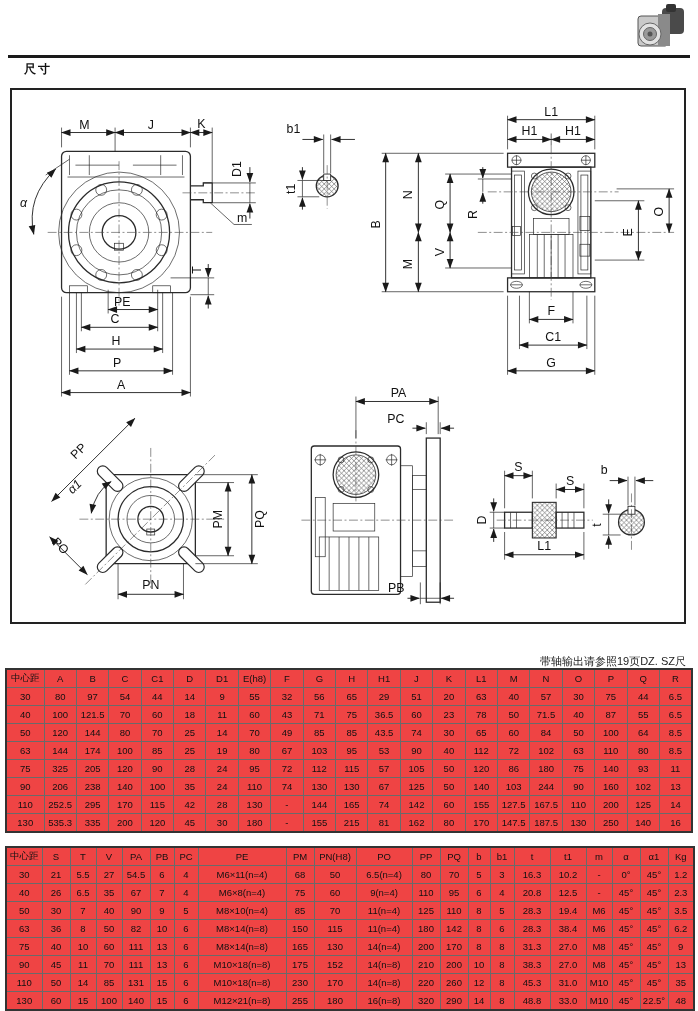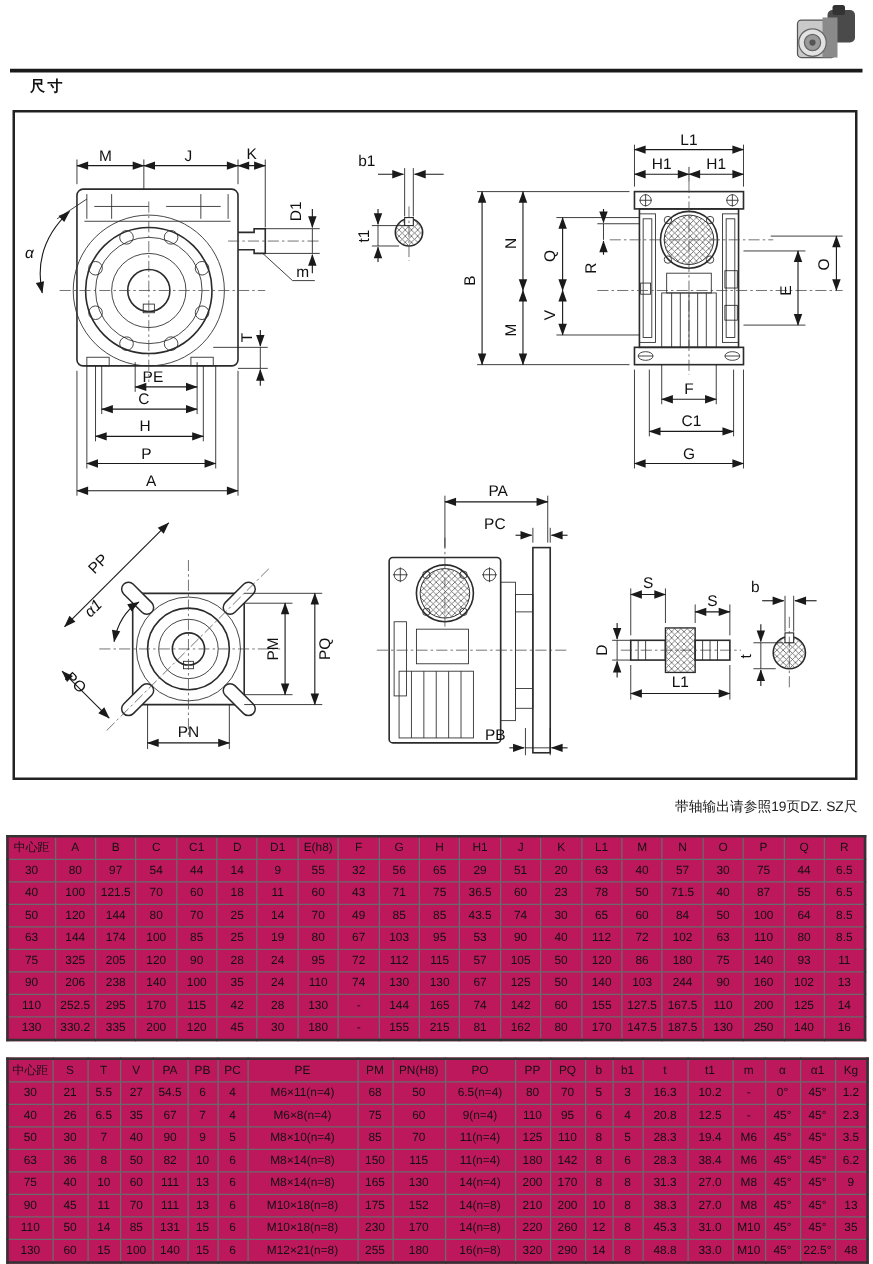--- a/index.html
+++ b/index.html
@@ -2,22 +2,22 @@
 <html><head>
 <meta charset="utf-8">
 <style>
   html,body{margin:0;padding:0;background:#fff;}
   body{width:698px;height:1011px;position:relative;font-family:"Liberation Sans",sans-serif;color:#111;overflow:hidden;}
   .logo{position:absolute;left:628px;top:2px;width:64px;height:54px;}
   .rule{position:absolute;left:8px;top:55px;width:682px;height:2.5px;background:#1a1a1a;}
   .title{position:absolute;left:24px;top:61px;font-size:12px;font-weight:bold;letter-spacing:2px;}
   .panel{position:absolute;left:10px;top:88px;width:676px;height:536px;border:2px solid #222;box-sizing:border-box;background:#fff;}
   .panel svg{display:block;width:100%;height:100%;}
-  .note{position:absolute;top:638px;right:12px;font-size:11px;color:#222;}
-  table.tbl{position:absolute;left:5px;width:688px;border-collapse:collapse;table-layout:fixed;border:2px solid #333;font-size:9.5px;color:#111;background:#be185d;}
+  .note{position:absolute;top:654px;right:12px;font-size:11px;color:#222;}
+  table.tbl{position:absolute;left:5px;width:688px;border-collapse:collapse;table-layout:fixed;border:2px solid #333;font-size:9.5px;color:#111;background:#ef4444;}
   table.tbl th,table.tbl td{border:1px solid #6a6a6a;height:17px;padding:0 1px;text-align:center;vertical-align:middle;font-weight:normal;overflow:hidden;white-space:nowrap;}
   #t1{top:668px;}
   #t2{top:846px;}
   
   .ol{fill:none;stroke:#2b2b2b;stroke-width:1.3;}
   .olf{stroke:#2b2b2b;stroke-width:1.1;}
   .th{fill:none;stroke:#2b2b2b;stroke-width:0.7;}
   .slot{fill:#fff;stroke:#2b2b2b;stroke-width:1.2;}
   .cl{fill:none;stroke:#444;stroke-width:0.6;stroke-dasharray:9 2.5 2 2.5;}
   .ext{fill:none;stroke:#222;stroke-width:0.7;}
@@ -493,21 +493,21 @@
         <td>155</td>
         <td>127.5</td>
         <td>167.5</td>
         <td>110</td>
         <td>200</td>
         <td>125</td>
         <td>14</td>
       </tr>
       <tr>
         <td>130</td>
-        <td>330.2</td>
+        <td>535.3</td>
         <td>335</td>
         <td>200</td>
         <td>120</td>
         <td>45</td>
         <td>30</td>
         <td>180</td>
         <td>-</td>
         <td>155</td>
         <td>215</td>
         <td>81</td>

